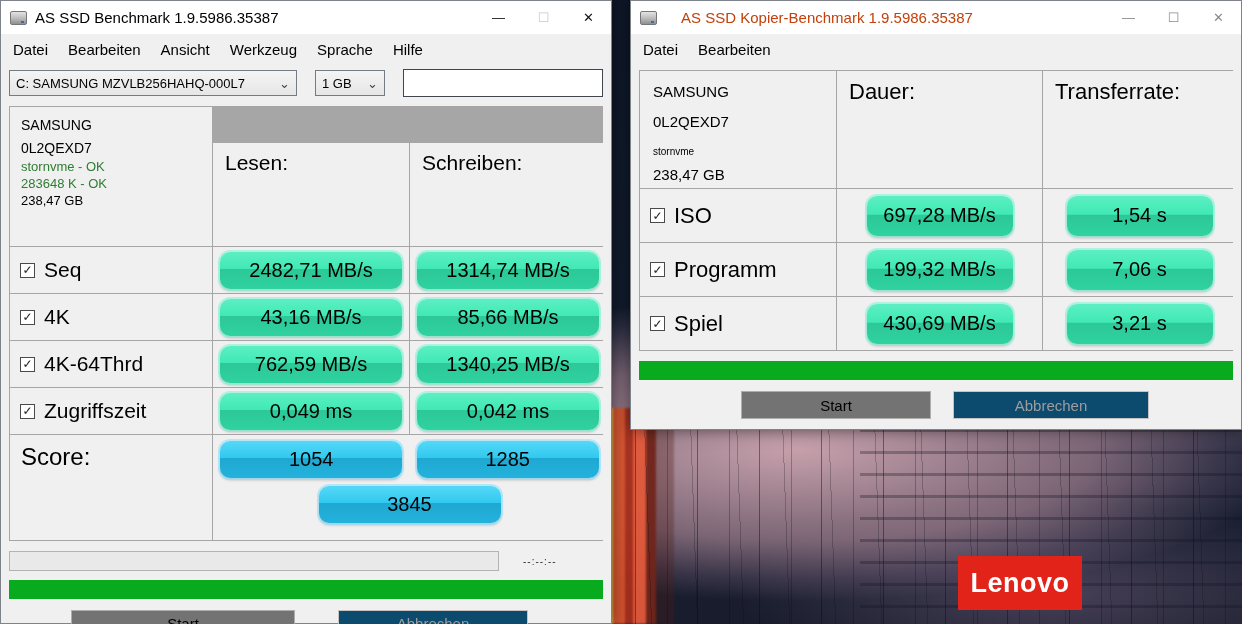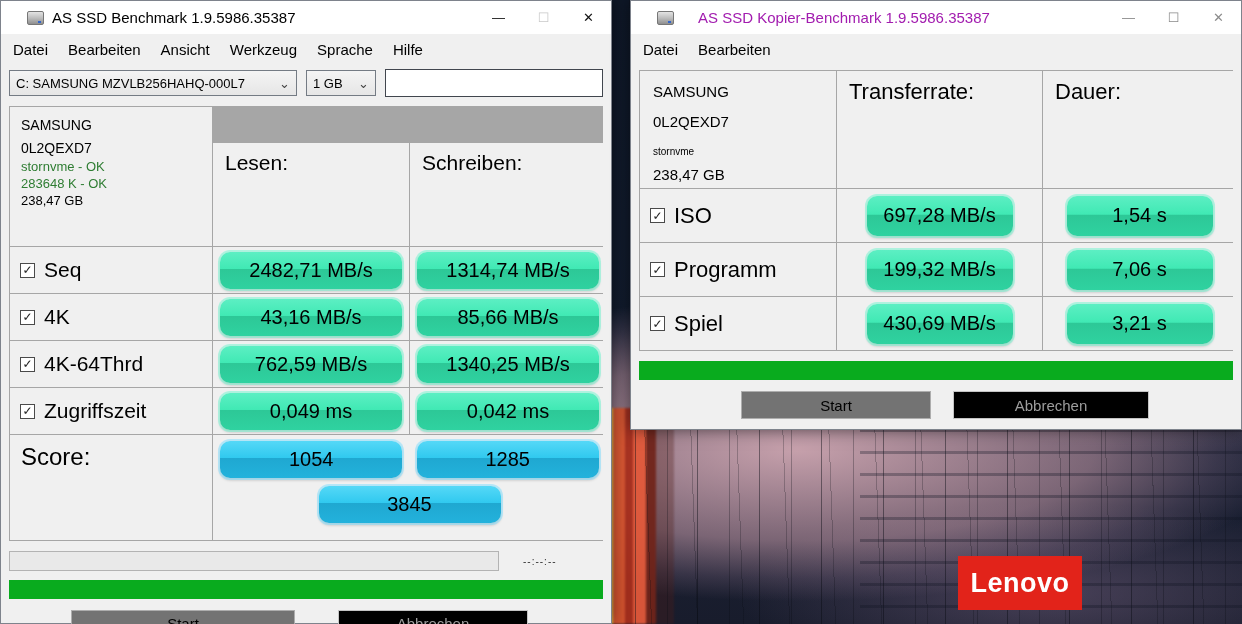--- a/index.html
+++ b/index.html
@@ -27,36 +27,36 @@
   }
   .lenovo-badge { position:absolute; left:352px; top:556px; width:124px; height:54px; background:#e2231a;
     display:flex; align-items:center; justify-content:center; }
   .lenovo-badge span { color:#fff; font-size:27px; font-weight:bold; letter-spacing:0.5px; }
 
   
   .win { position:absolute; background:#f0f0f0; border:1px solid #7e838c; box-shadow:0 0 14px rgba(0,0,0,0.5); }
   .win-left  { left:0; top:0; width:612px; height:624px; }
   .win-right { left:630px; top:0; width:612px; height:430px; }
 
-  .titlebar { height:33px; background:#fff; display:flex; align-items:center;padding-left:17px; }
+  .titlebar { height:33px; background:#fff; display:flex; align-items:center; }
   .title-text { font-size:15px; color:#000; margin-left:8px; flex:1; white-space:nowrap; }
-  .win-right .title-text { color:#a21caf;margin-left:24px; }
+  .win-right .title-text { color:#c2410c;margin-left:24px; }
   .drive-icon { width:17px; height:14px; margin-left:9px; border-radius:2px; position:relative;
     background:linear-gradient(180deg,#e3e3e3 0%,#b9b9b9 55%,#8f8f8f 100%); border:1px solid #767676; }
   .drive-icon::after { content:""; position:absolute; right:2px; bottom:1px; width:3px; height:2px; background:#3366cc; }
   .win-controls { display:flex; height:100%; }
   .wbtn { width:45px; height:100%; display:flex; align-items:center; justify-content:center; font-size:13px; color:#111; }
   .wbtn.dim { color:#c9c9c9; }
   .win-right .wbtn { color:#8b8b8b; }
 
   .menubar { height:31px; display:flex; align-items:center; padding-left:2px; background:#f0f0f0; }
   .menu-item { font-size:15px; color:#000; padding:4px 10px; }
 
   
-  .toolbar { height:36px; display:flex; align-items:center; padding:0 8px; gap:9px; }
+  .toolbar { height:36px; display:flex; align-items:center; padding:0 8px; gap:18px; }
   .select { height:26px; background:linear-gradient(180deg,#f4f4f4,#e6e6e6); border:1px solid #747b84;
     display:flex; align-items:center; font-size:13px; color:#000; padding:0 6px; }
   .select .chev { margin-left:auto; color:#444; font-size:13px; padding-left:8px; }
   .drive-select { width:288px; }
   .size-select { width:70px; }
   .comment-input { flex:1; height:28px; border:1px solid #41464e; background:#fff; font-size:14px; padding:0 5px; font-family:"Liberation Sans",sans-serif; }
 
   
   .bench-table { margin:5px 8px 0 8px; border:1px solid #a6a6a6; display:grid; background:#a6a6a6; grid-gap:1px; }
   .win-left  .bench-table { grid-template-columns:202px 196px 196px; }
@@ -102,21 +102,21 @@
 
   
   .prog-row { display:flex; align-items:center; margin:10px 8px 0 8px; }
   .prog-track { width:490px; height:20px; background:#e9e9e9; border:1px solid #b3b3b3; }
   .eta { margin-left:24px; font-size:10px; color:#333; letter-spacing:1px; }
   .green-bar { margin:9px 8px 0 8px; height:19px; background:#09ab1e; }
   .win-right .green-bar { margin-top:10px; }
   .btn-row { display:flex; margin-top:11px; }
   .btn { height:27px; background:#737373; border:1px solid #adadad; font-size:15px; color:#000;
     display:flex; align-items:center; justify-content:center; }
-  .btn.disabled { background:#000000; border-color:#c4c4c4; color:#9d9d9d; }
+  .btn.disabled { background:#0c4a6e; border-color:#c4c4c4; color:#9d9d9d; }
   .win-left .btn-start  { margin-left:70px; width:224px; }
   .win-left .btn-cancel { margin-left:43px; width:190px; }
   .win-right .btn { height:28px; }
   .win-right .btn-start  { margin-left:110px; width:190px; }
   .win-right .btn-cancel { margin-left:22px; width:196px; }
 </style>
 </head>
 <body>
 
 <div class="wallpaper">
@@ -256,22 +256,22 @@
   </div>
 
   <div class="bench-table">
 
     <div class="cell info-cell">
       <div class="info-line1">SAMSUNG</div>
       <div class="info-line2">0L2QEXD7</div>
       <div class="info-line3">stornvme</div>
       <div class="info-cap">238,47 GB</div>
     </div>
+    <div class="cell head-cell">Dauer:</div>
     <div class="cell head-cell">Transferrate:</div>
-    <div class="cell head-cell">Dauer:</div>
 
     <div class="cell label-cell">
       <span class="checkbox">✓</span>
       <span class="row-label">ISO</span>
     </div>
     <div class="cell val-cell">
       <div class="pill pill-green">697,28 MB/s</div>
     </div>
     <div class="cell val-cell">
       <div class="pill pill-green">1,54 s</div>

